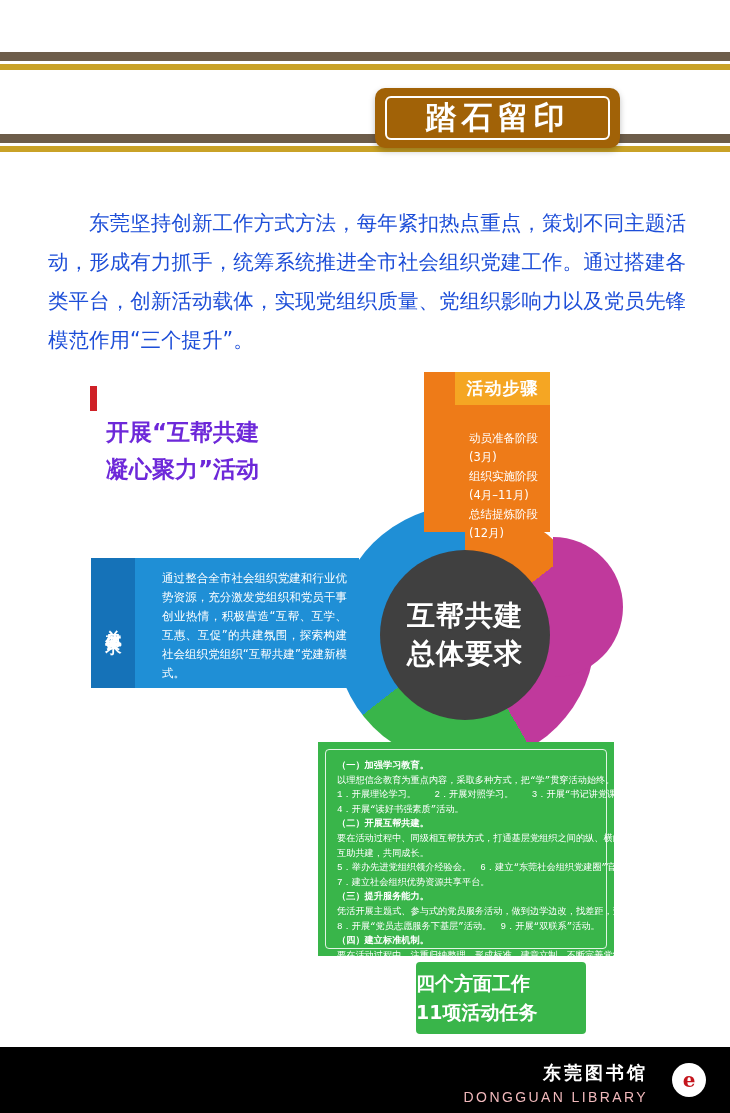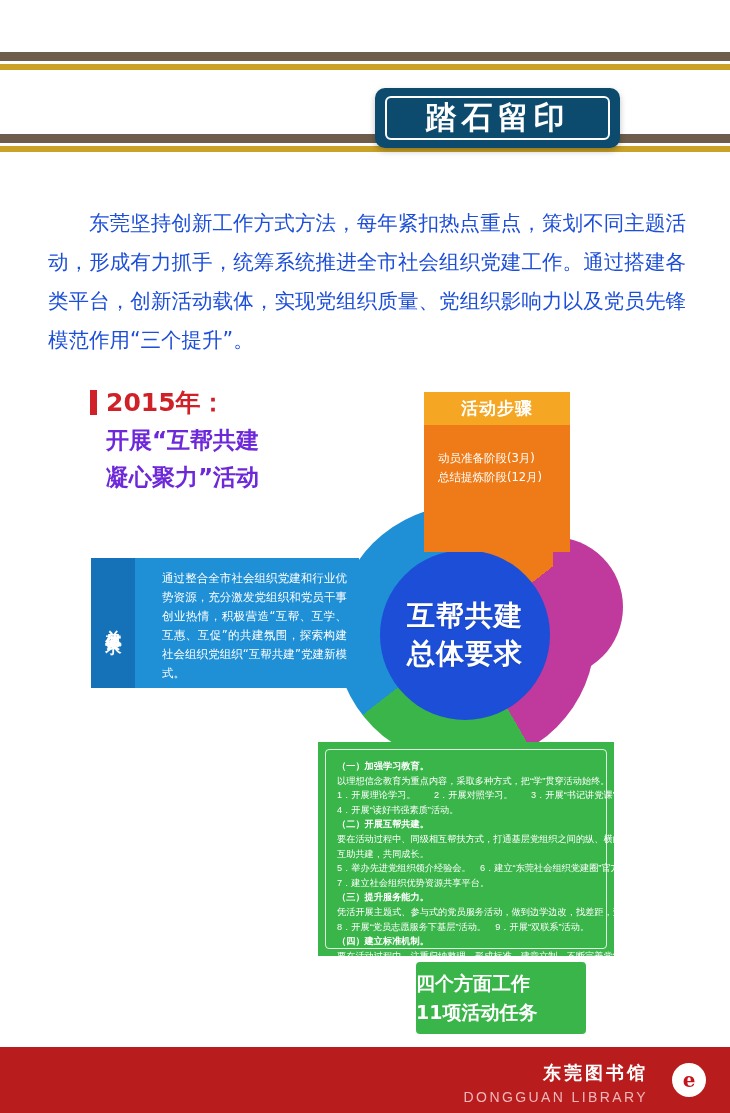--- a/index.html
+++ b/index.html
@@ -13,21 +13,21 @@
   }
 
   
   #top-bars { position:absolute; left:0; top:0; width:730px; height:160px; }
   .bar-brown { position:absolute; left:0; width:730px; height:9px; background:#6d5d4a; }
   .bar-gold  { position:absolute; left:0; width:730px; height:6px; background:#c9a227; }
 
   
   #title-badge {
     position:absolute; left:375px; top:88px; width:245px; height:60px;
-    background:#0c4a6e;
+    background:#a16207;
     border-radius:10px;
     box-shadow:0 3px 6px rgba(0,0,0,.25);
     display:flex; align-items:center; justify-content:center;
     z-index:5;
   }
   #title-badge .inner {
     border:2px solid #ffffff;
     border-radius:6px;
     width:225px; height:44px;
     display:flex; align-items:center; justify-content:center;
@@ -67,36 +67,37 @@
 
   
   #ring-wrap { position:absolute; left:335px; top:505px; width:260px; height:260px; }
   #ring {
     position:absolute; left:0; top:0; width:260px; height:260px;
     border-radius:50%;
   }
   #ring-hole {
     position:absolute; left:45px; top:45px; width:170px; height:170px;
     border-radius:50%;
-    background:#1d4ed8;
+    background:#404040;
     display:flex; flex-direction:column; align-items:center; justify-content:center;
     box-shadow:inset 0 0 0 0 rgba(0,0,0,0);
   }
   #ring-hole .cl {
     color:#ffffff; font-weight:bold; font-size:28px; line-height:38px;
     letter-spacing:1px;
     font-family:"DejaVu Sans", sans-serif;
     text-shadow:0 1px 2px rgba(0,0,0,.15);
   }
 
   
   #steps {
-    position:absolute; left:424px; top:392px; width:146px; height:160px;
+    position:absolute; left:424px; top:372px; width:126px; height:160px;
     background:#ee7b18;
     z-index:3;
+    padding-left:31px;
   }
   #steps .hdr {
     height:33px; background:#f5a623;
     display:flex; align-items:center; justify-content:center;
     color:#ffffff; font-weight:bold; font-size:17px; letter-spacing:1px;
     font-family:"DejaVu Sans", sans-serif;
   }
   #steps .body {
     padding:24px 10px 0 14px;
     color:#ffffff; font-size:11.5px; line-height:19px;
@@ -138,21 +139,21 @@
     z-index:3;
   }
   #green-panel .inner {
     position:absolute; left:7px; top:7px; right:7px; bottom:7px;
     border:1.5px solid rgba(255,255,255,.85);
     border-radius:4px;
     padding:9px 4px 0 11px;
     color:#ffffff;
     font-size:9.2px;
     line-height:14.6px;
-    font-family:Liberation Sans, sans-serif;
+    font-family:Liberation Mono, monospace;
   }
   #green-panel .grp-title { font-weight:bold; }
   #green-panel .ln { white-space:nowrap; }
 
   
   #green-stub {
     position:absolute; left:432px; top:726px; width:62px; height:24px;
     background:#39b54a; z-index:2;
   }
 
@@ -163,21 +164,21 @@
     display:flex; flex-direction:column; justify-content:center;
   }
   #bottom-label div {
     color:#ffffff; font-weight:bold; font-size:19px; line-height:29px;
     font-family:"DejaVu Sans", sans-serif;
   }
 
   
   #footer {
     position:absolute; left:0; bottom:0; width:730px; height:66px;
-    background:#b91c1c;
+    background:#000000;
   }
   #footer .label { position:absolute; right:82px; top:14px; text-align:right; }
   #footer .cn {
     color:#ffffff; font-size:18px; font-weight:bold; letter-spacing:3px;
     font-family:"DejaVu Sans", sans-serif;
   }
   #footer .en {
     color:#f0b8bb; font-size:14px; letter-spacing:2.4px; margin-top:4px;
     font-family:"Liberation Sans", sans-serif;
   }
@@ -205,40 +206,40 @@
   <div class="inner">
     <div class="txt">踏石留印</div>
   </div>
 </div>
 
 <div id="intro">东莞坚持创新工作方式方法，每年紧扣热点重点，策划不同主题活动，形成有力抓手，统筹系统推进全市社会组织党建工作。通过搭建各类平台，创新活动载体，实现党组织质量、党组织影响力以及党员先锋模范作用“三个提升”。</div>
 
 <div id="year-block">
   <div class="line1">
     <div class="redbar"></div>
-    <div class="year">2015年：</div>
   </div>
   <div class="line2">开展“互帮共建</div>
   <div class="line3">凝心聚力”活动</div>
 </div>
 
 <div id="purple-wedge"></div>
 
 <div id="ring-wrap">
   <div id="ring" style="background:conic-gradient(#ee7b18 0deg 52deg, #c0399c 52deg 150deg, #39b54a 150deg 232deg, #1f8fd6 232deg 360deg);"></div>
   <div id="ring-hole">
     <div class="cl">互帮共建</div>
     <div class="cl">总体要求</div>
   </div>
 </div>
 
 <div id="steps">
   <div class="hdr">活动步骤</div>
   <div class="body">
     <div>动员准备阶段(3月)</div>
+    <div>组织实施阶段(4月–11月)</div>
     <div>总结提炼阶段(12月)</div>
   </div>
 </div>
 
 <div id="overall">
   <div class="side">总体要求</div>
   <div class="body">通过整合全市社会组织党建和行业优势资源，充分激发党组织和党员干事创业热情，积极营造“互帮、互学、互惠、互促”的共建氛围，探索构建社会组织党组织“互帮共建”党建新模式。</div>
 </div>
 
 <div id="green-stub"></div>

